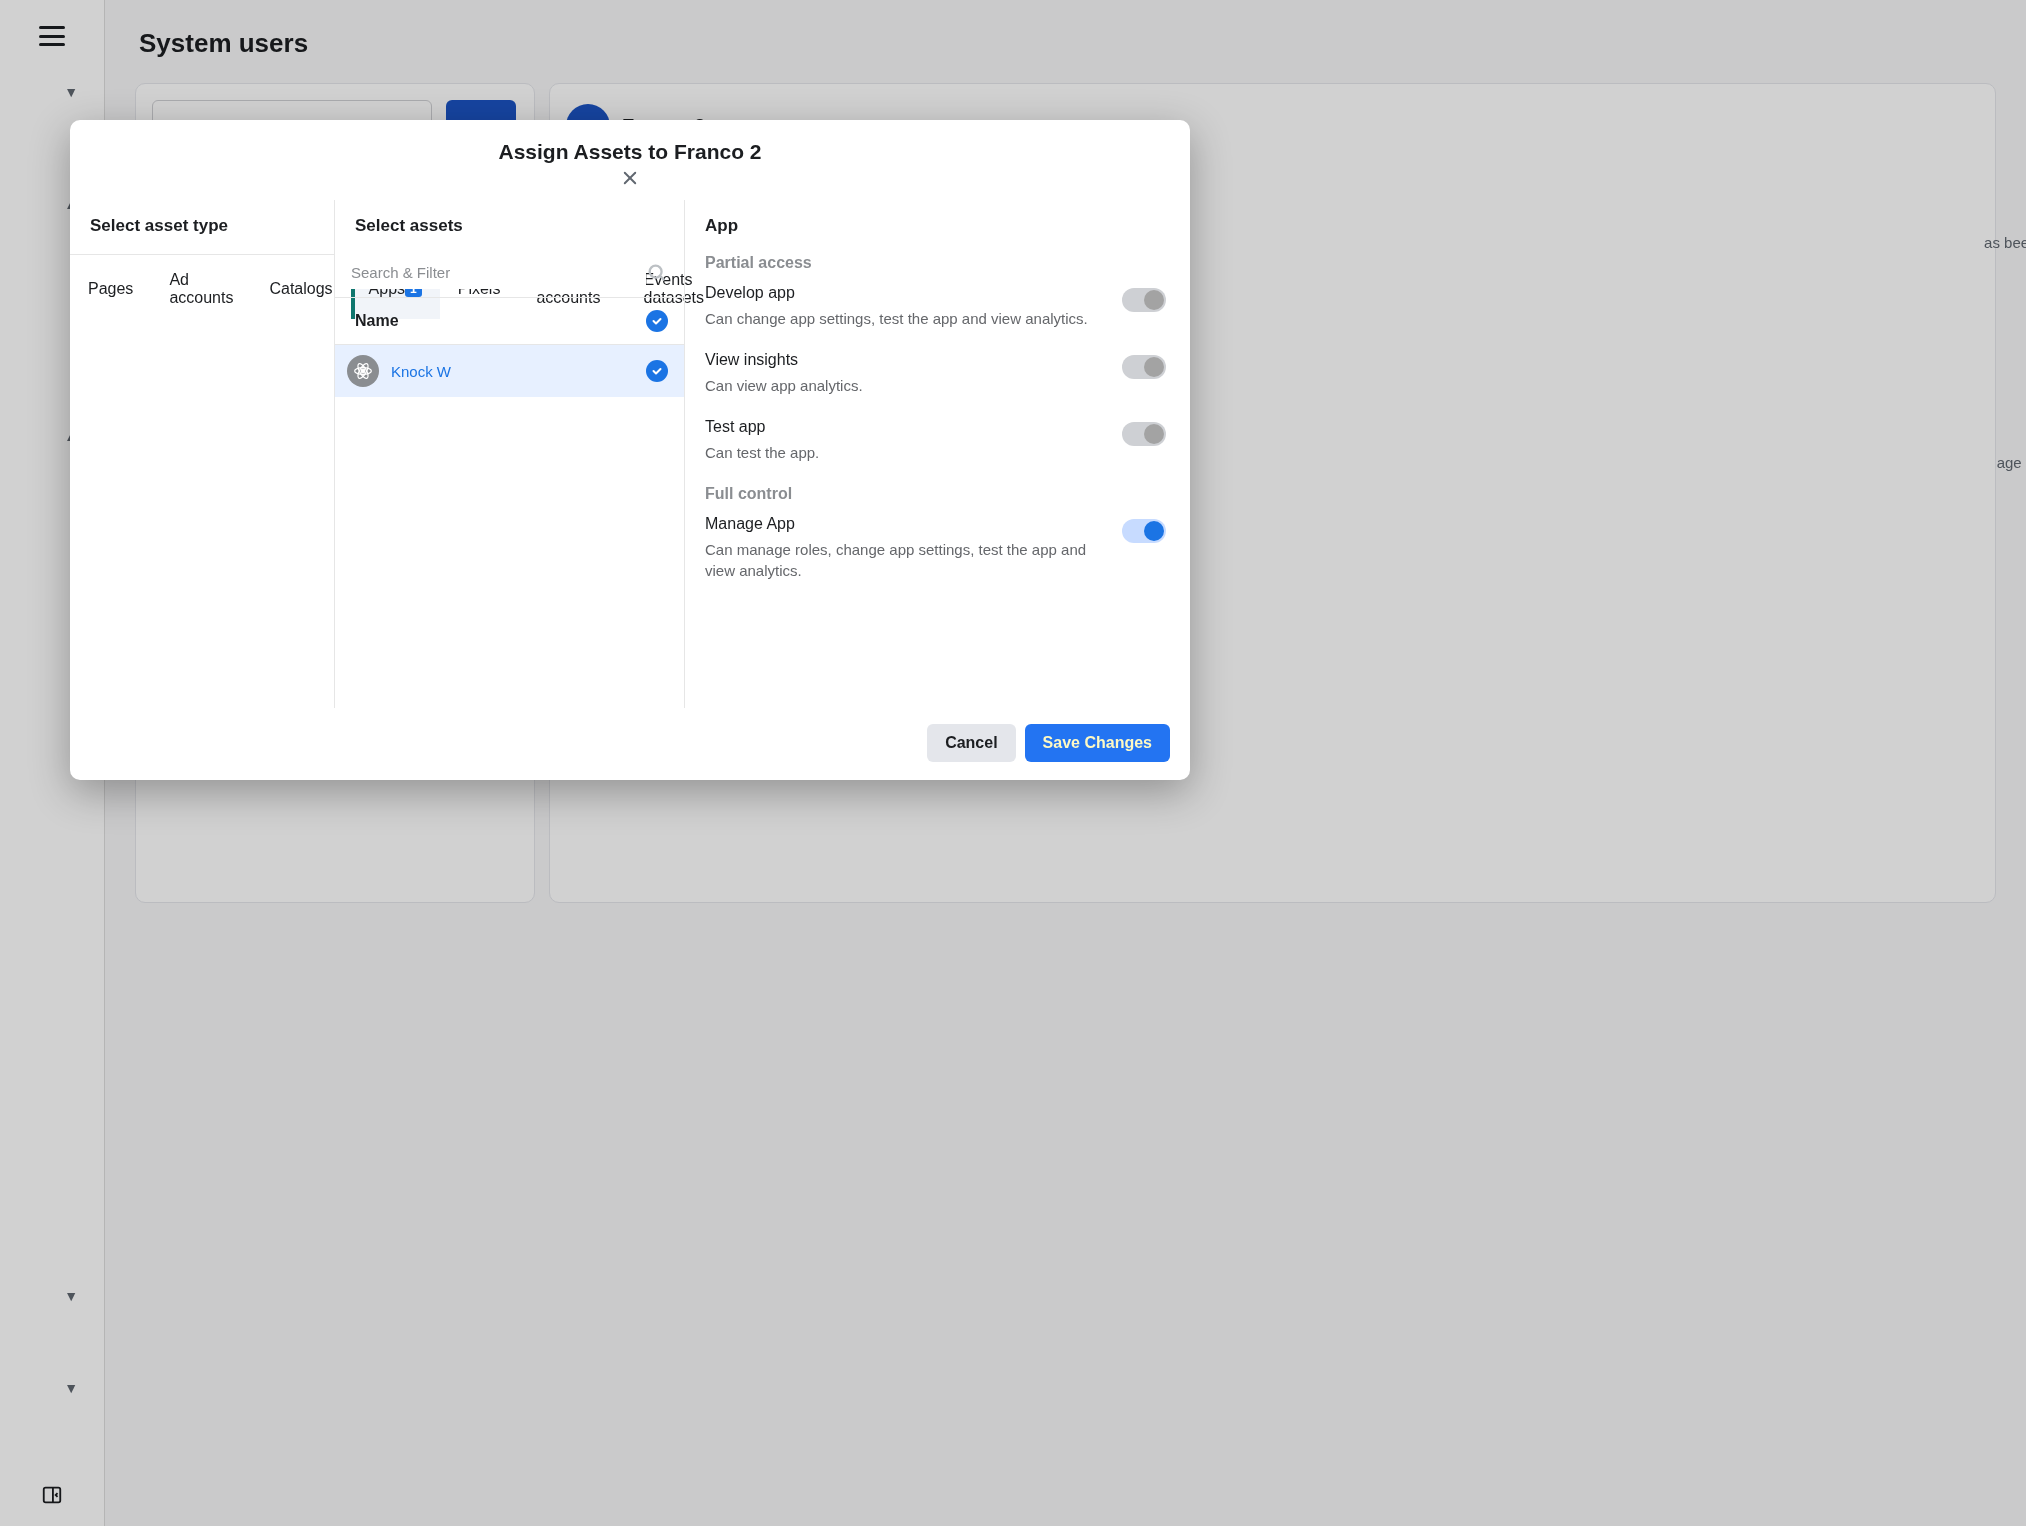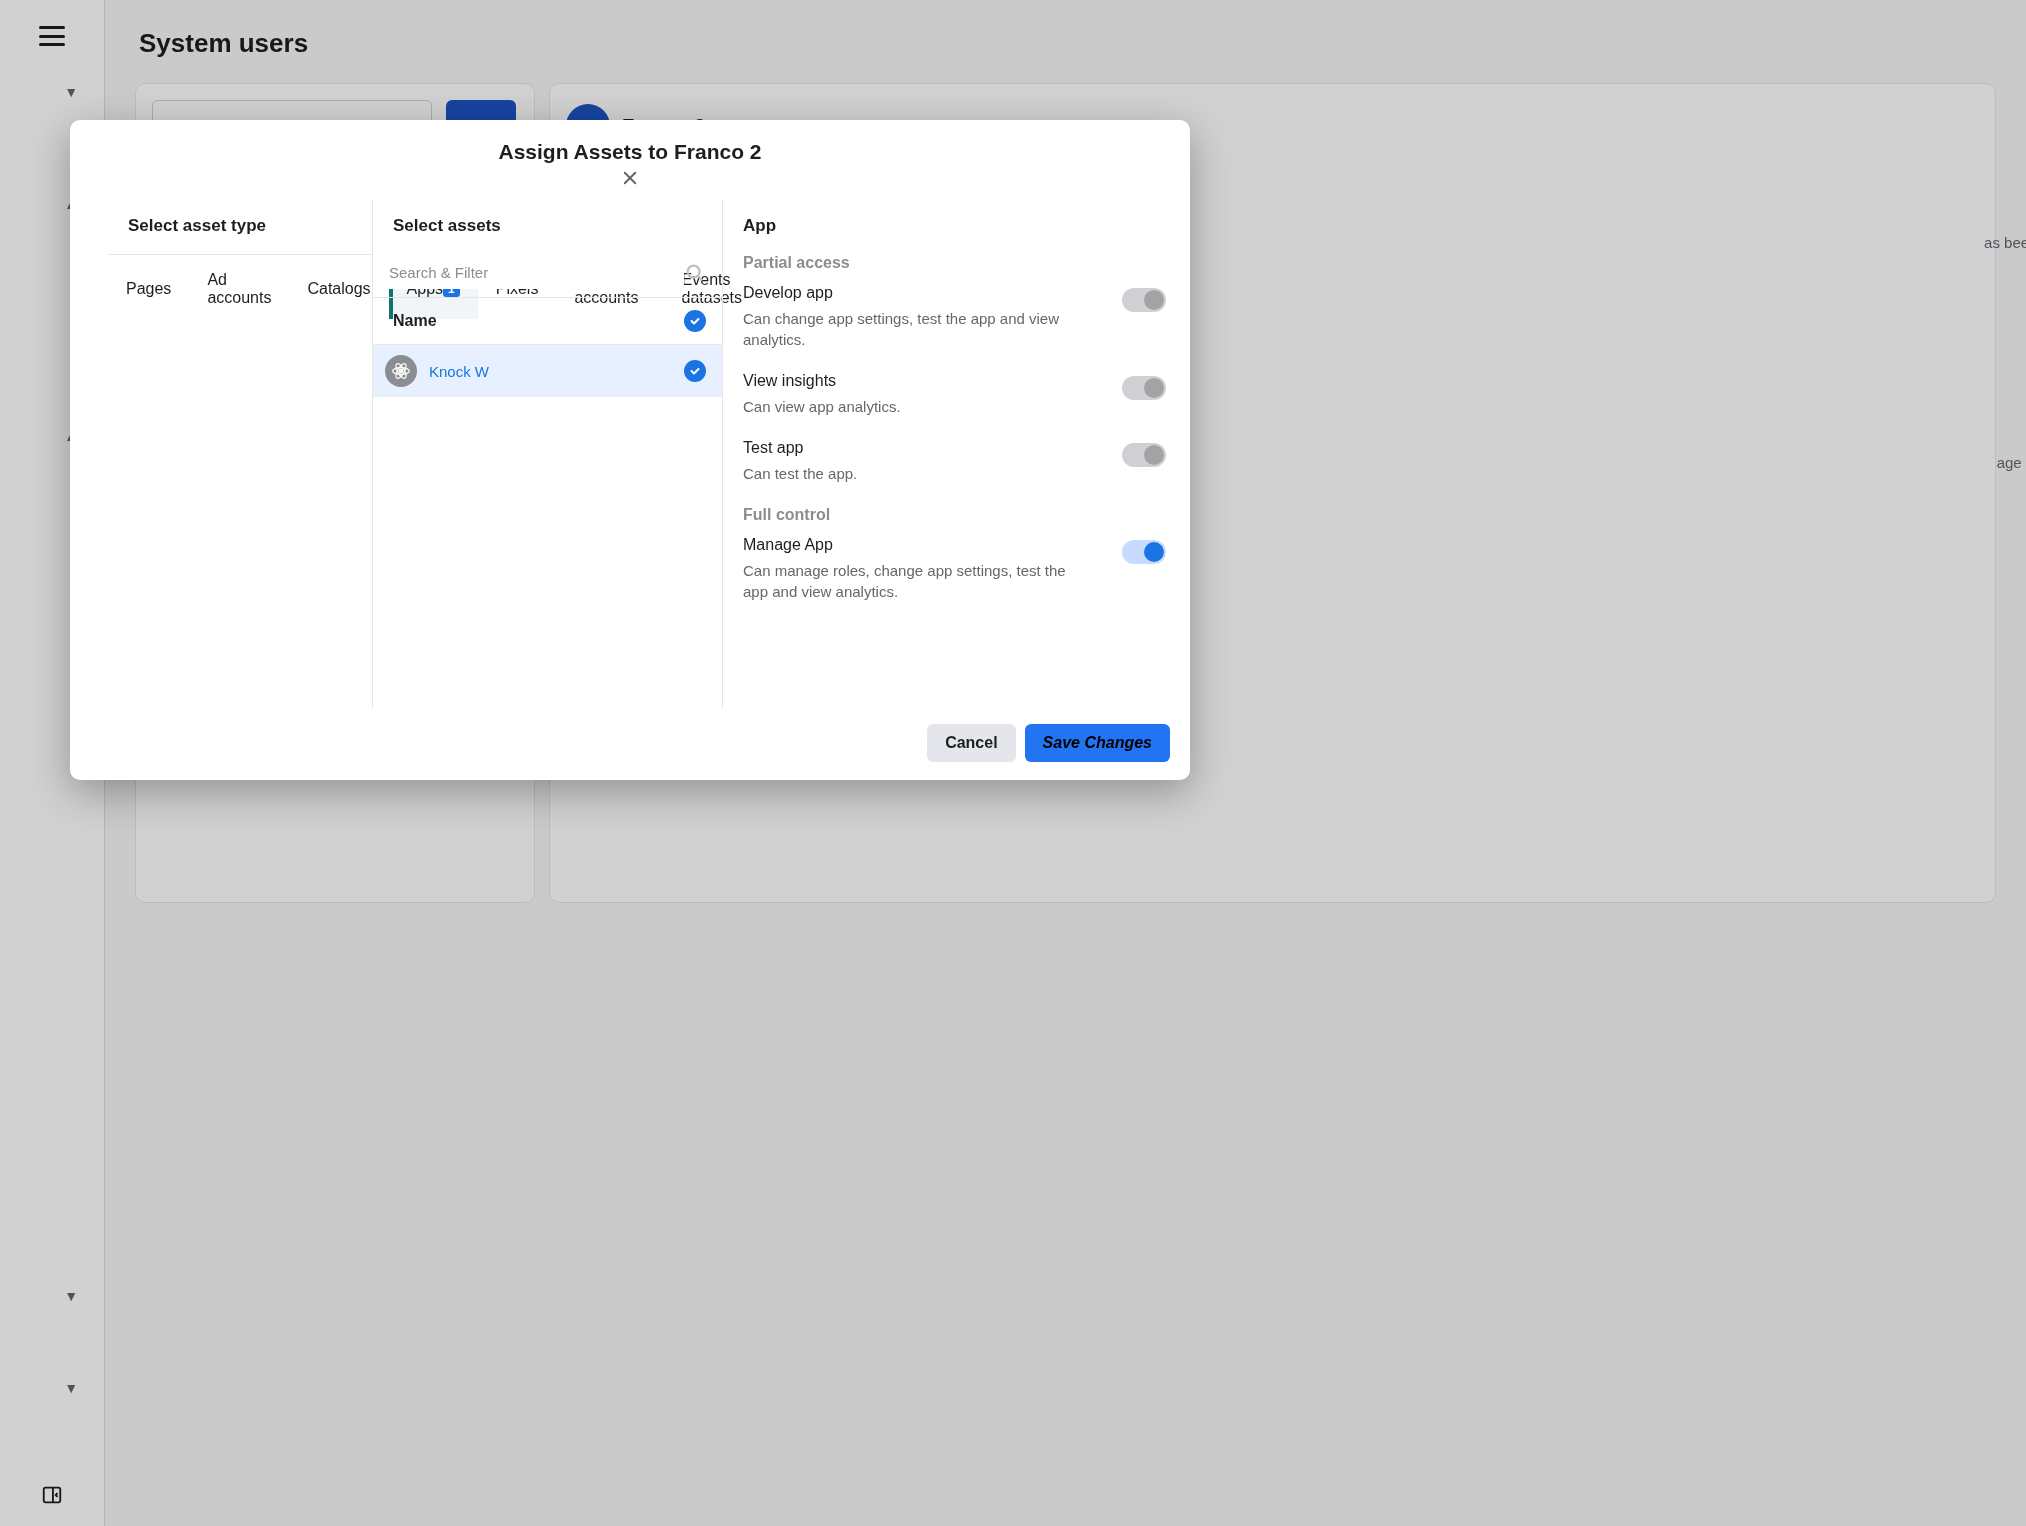--- a/index.html
+++ b/index.html
@@ -155,21 +155,20 @@
     color: #606770;
     cursor: pointer;
     display: flex;
     align-items: center;
     justify-content: center;
   }
   .modal-body {
     flex: 1;
     display: flex;
     overflow: hidden;
-    padding-left: 38px;
   }
 
   
   .col1 {
     width: 265px;
     border-right: 1px solid #e6e6e6;
     display: flex;
     flex-direction: column;
   }
   .col-header {
@@ -341,21 +340,21 @@
   }
   .btn {
     padding: 10px 18px;
     border-radius: 6px;
     font-size: 16px;
     font-weight: 600;
     border: none;
     cursor: pointer;
   }
   .btn-cancel { background: #e4e6eb; color: #1c1e21; }
-  .btn-save { background: #2374f2; color: #000000; font-style: italic; }
+  .btn-save { background: #2374f2; color: #fef9c3; }
 </style>
 </head>
 <body>
 
 <div class="bg-page">
   <div class="bg-left-rail">
     <div class="hamburger">
         <span></span>
         <span></span>
         <span></span>

